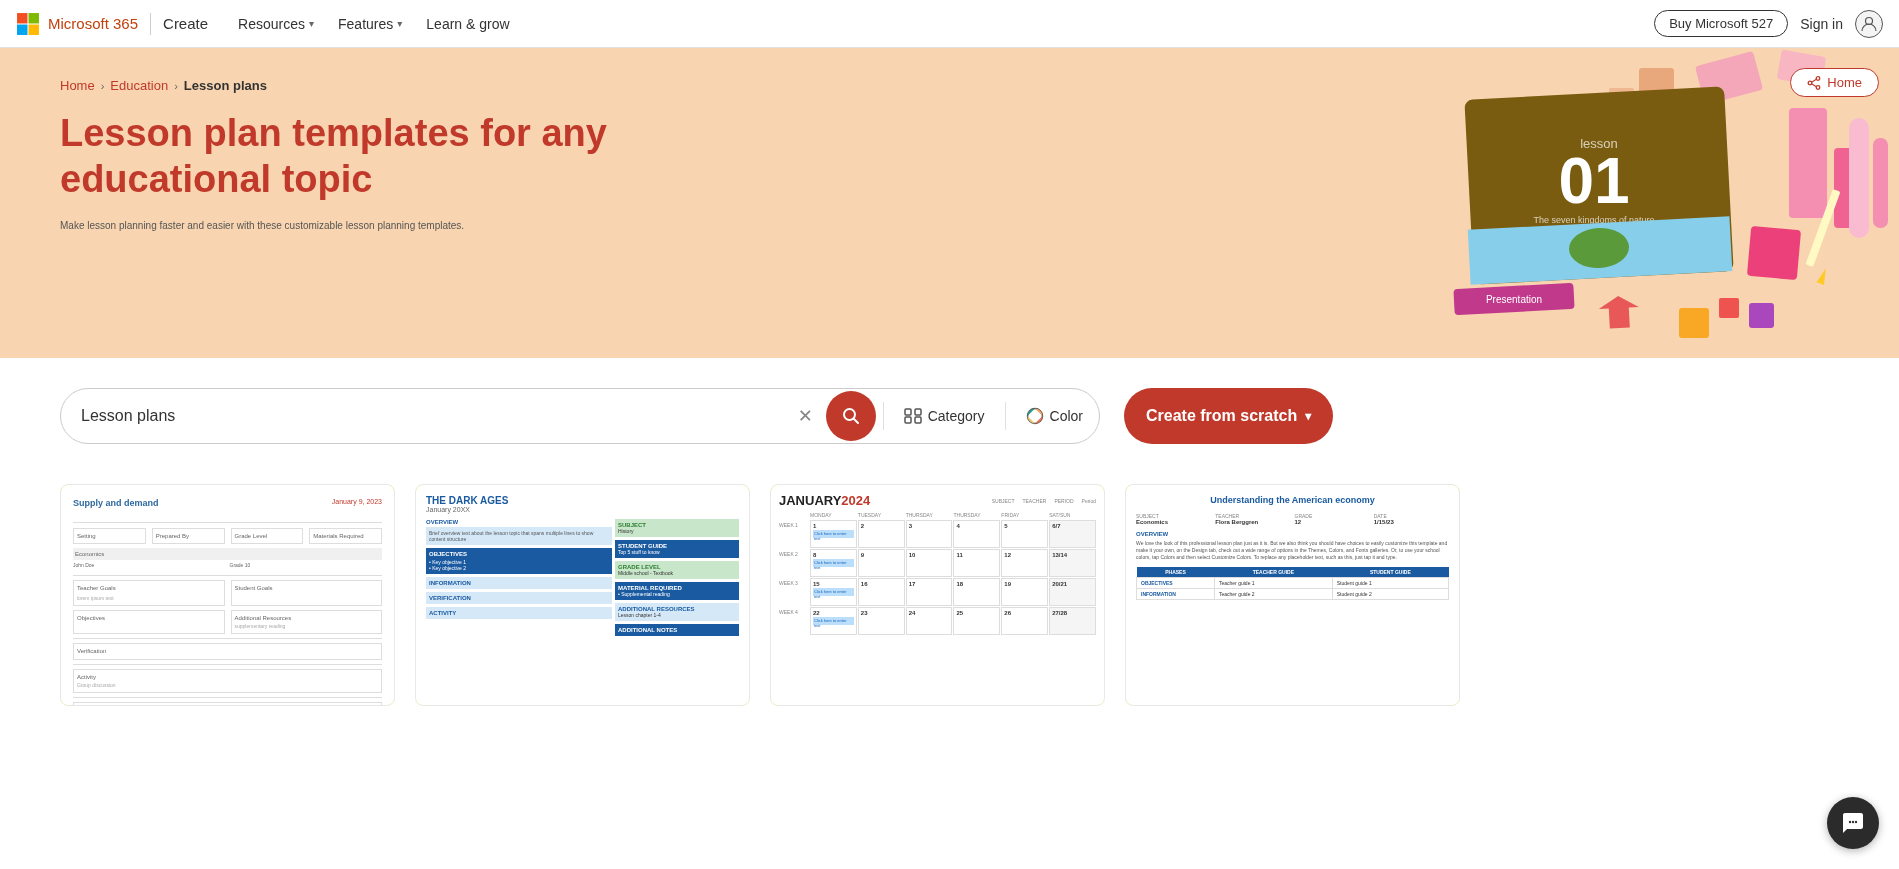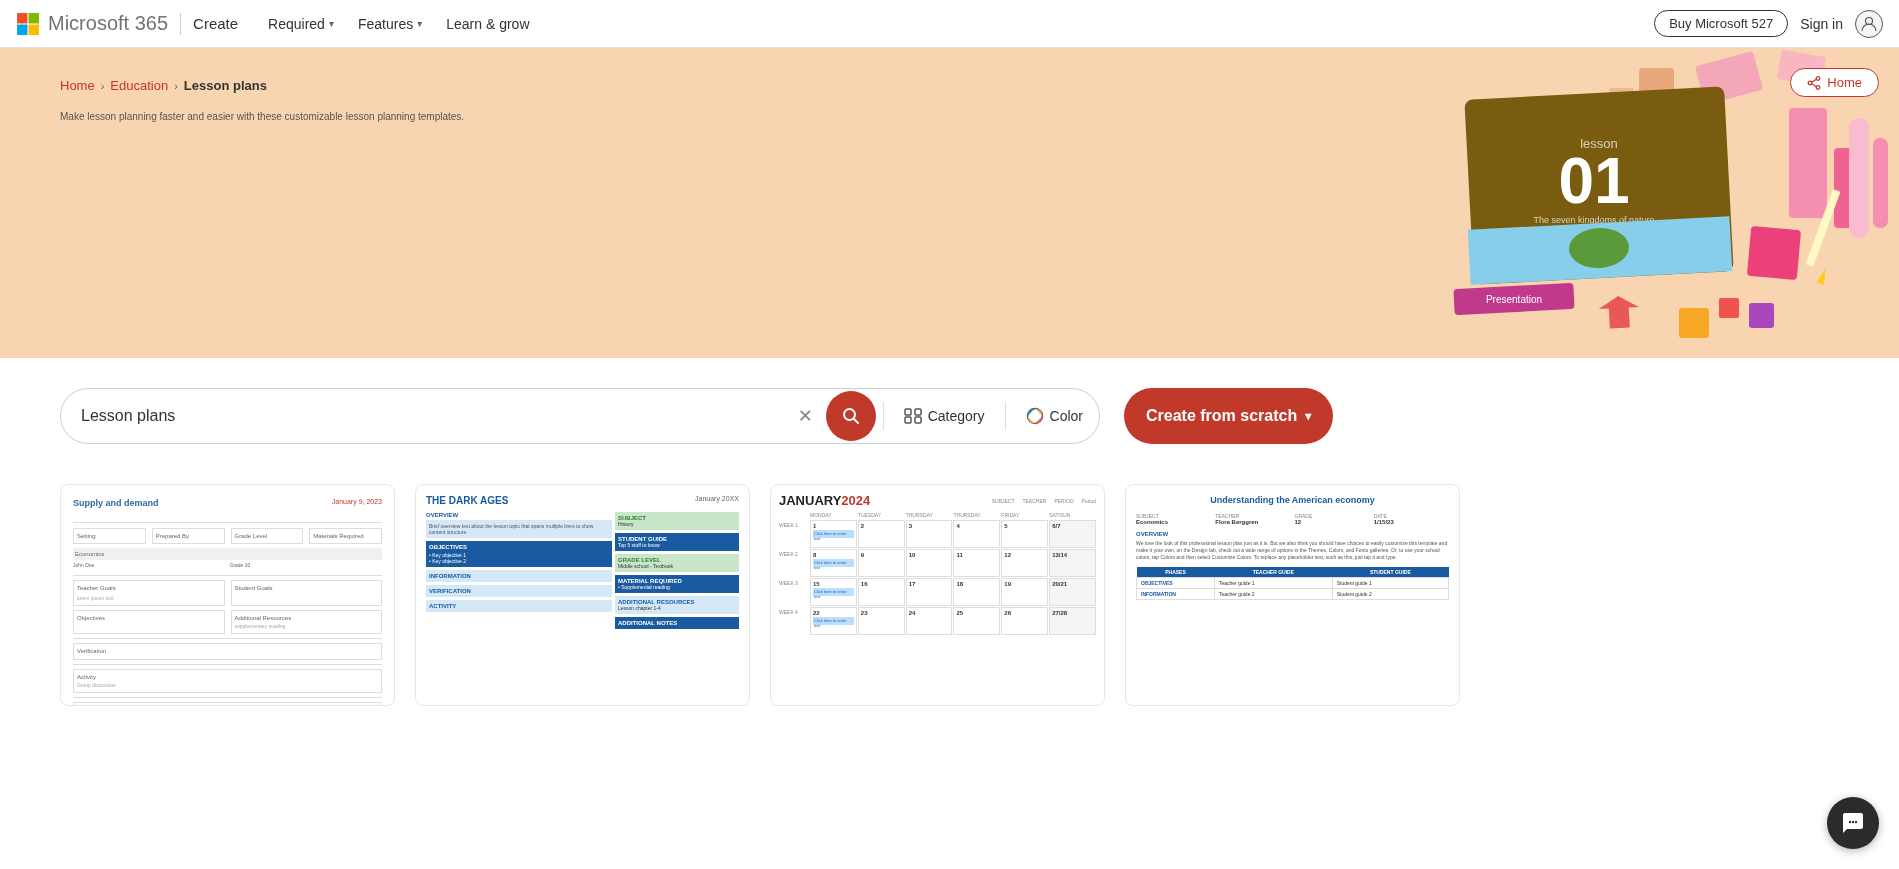--- a/index.html
+++ b/index.html
@@ -6,21 +6,21 @@
     body { font-family: 'Segoe UI', Arial, sans-serif; background: #fff; color: #333; overflow-x: hidden; }
 
     
     nav {
       display: flex; align-items: center; height: 48px;
       padding: 0 16px; border-bottom: 1px solid #e0e0e0;
       background: #fff; position: relative; z-index: 10;
     }
     .nav-logo { display: flex; align-items: center; gap: 8px; text-decoration: none; }
     .nav-logo-icon { width: 24px; height: 24px; }
-    .nav-logo-text { font-size: 20px; color: #737373; font-weight: 400; }
+    .nav-logo-text { font-size: 15px; color: #c2410c; font-weight: 400; }
     .nav-divider { width: 1px; height: 22px; background: #ccc; margin: 0 12px; }
     .nav-create { font-size: 15px; color: #333; font-weight: 500; margin-right: 20px; }
     .nav-links { display: flex; align-items: center; gap: 4px; }
     .nav-link {
       display: flex; align-items: center; gap: 4px;
       font-size: 14px; color: #333; padding: 6px 10px;
       cursor: pointer; border-radius: 4px; text-decoration: none;
     }
     .nav-chevron { font-size: 10px; color: #666; }
     .nav-right { margin-left: auto; display: flex; align-items: center; gap: 12px; }
@@ -137,21 +137,21 @@
 
     
     .t1 { background: #fff; padding: 12px; font-size: 7px; color: #333; line-height: 1.4; }
     .t1-title { color: #2d6a9f; font-size: 9px; font-weight: 700; margin-bottom: 6px; }
     .t1-row { display: flex; gap: 6px; margin-bottom: 4px; }
     .t1-cell { flex: 1; border: 0.5px solid #ddd; padding: 3px; min-height: 16px; }
     .t1-label { font-size: 6px; color: #666; }
 
     
     .t2 { background: #fff; padding: 10px; font-size: 7px; color: #333; }
-    .t2-header { display: flex; justify-content: space-between; align-items: flex-start; margin-bottom: 6px; }
+    .t2-header { display: flex; justify-content: space-between; align-items: flex-start; margin-bottom: 6px; flex-direction: column; }
     .t2-title { color: #1a5aa0; font-size: 10px; font-weight: 700; }
     .t2-date { font-size: 7px; color: #666; }
     .t2-label { font-size: 6px; font-weight: 700; color: #1a5aa0; }
 
     
     .t3 { background: #fff; padding: 8px; font-size: 6px; color: #333; width: 100%; }
 
     
     .t4 { background: #fff; padding: 10px; font-size: 7px; color: #333; }
     .t4-title { color: #1a5aa0; font-size: 9px; font-weight: 700; text-align: center; margin-bottom: 8px; }
@@ -186,21 +186,21 @@
       <rect x="12" y="1" width="10" height="10" fill="#7fba00"></rect>
       <rect x="1" y="12" width="10" height="10" fill="#00a4ef"></rect>
       <rect x="12" y="12" width="10" height="10" fill="#ffb900"></rect>
     </svg>
     <span class="nav-logo-text">Microsoft 365</span>
   </a>
   <div class="nav-divider"></div>
   <span class="nav-create">Create</span>
   <div class="nav-links">
     <a class="nav-link" href="#">
-      <span>Required</span>
+      <span>Resources</span>
       <span class="nav-chevron">▾</span>
     </a>
     <a class="nav-link" href="#">
       <span>Features</span>
       <span class="nav-chevron">▾</span>
     </a>
     <a class="nav-link" href="#">
       <span>Learn &amp; grow</span>
     </a>
   </div>
@@ -218,20 +218,21 @@
 
 <div class="hero">
   <div class="hero-content">
     <div class="breadcrumb">
       <a href="#">Home</a>
       <span class="breadcrumb-sep">›</span>
       <a href="#">Education</a>
       <span class="breadcrumb-sep">›</span>
       <span class="breadcrumb-current">Lesson plans</span>
     </div>
+    <h1 class="hero-title">Lesson plan templates for any educational topic</h1>
     <p class="hero-subtitle">Make lesson planning faster and easier with these customizable lesson planning templates.</p>
   </div>
 
   <button class="share-btn">
     <svg width="14" height="14" viewBox="0 0 14 14">
       <circle cx="11" cy="2.5" r="1.8" fill="none" stroke="#c0392b" stroke-width="1.3"></circle>
       <circle cx="3" cy="7" r="1.8" fill="none" stroke="#c0392b" stroke-width="1.3"></circle>
       <circle cx="11" cy="11.5" r="1.8" fill="none" stroke="#c0392b" stroke-width="1.3"></circle>
       <line x1="4.7" y1="6.2" x2="9.3" y2="3.3" stroke="#c0392b" stroke-width="1.1"></line>
       <line x1="4.7" y1="7.8" x2="9.3" y2="10.7" stroke="#c0392b" stroke-width="1.1"></line>

